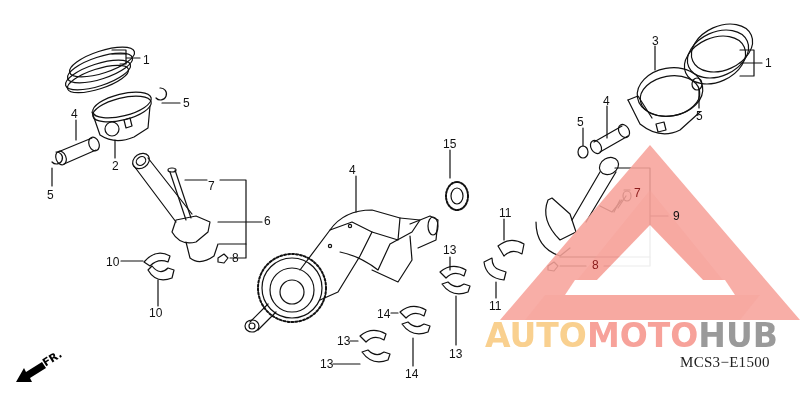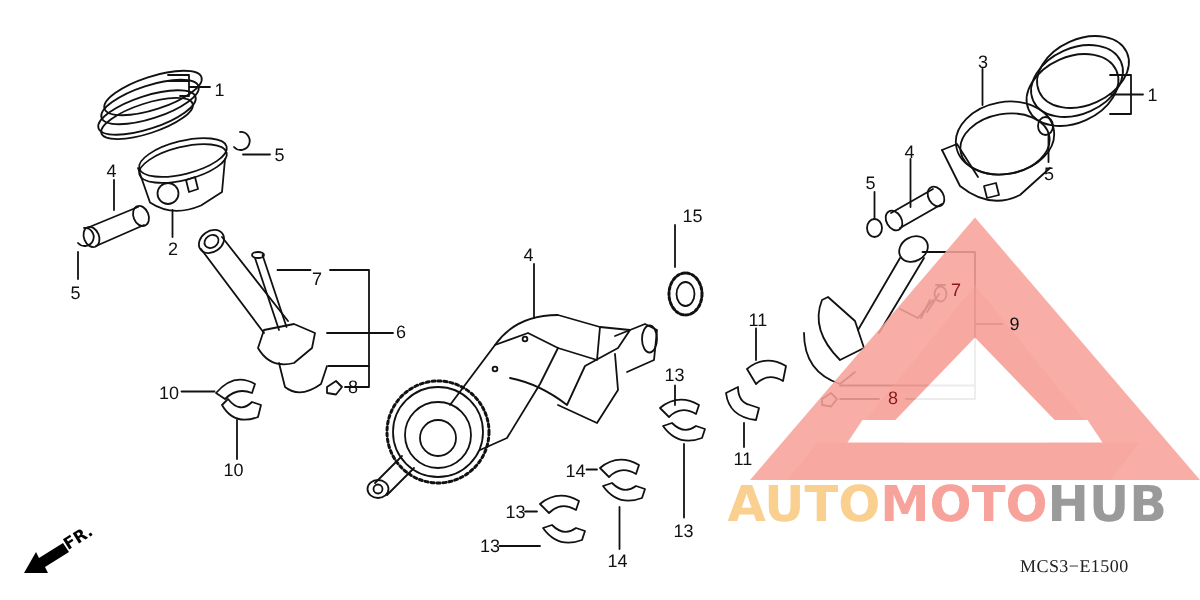--- a/index.html
+++ b/index.html
@@ -7,22 +7,22 @@
       position: relative; width: 800px; height: 400px; overflow: hidden;
       background: #ffffff; font-family: "Liberation Sans", sans-serif;
     }
     svg.art { position: absolute; left: 0; top: 0; }
     .lbl {
       position: absolute; font-family: "Liberation Sans", sans-serif;
       font-size: 12px; color: #111; line-height: 12px; white-space: nowrap;
     }
     .lbl.red { color: #8a1a1a; }
     .code {
-      position: absolute; left: 680px; top: 370px;
-      font-family: "Liberation Serif", serif; font-size: 12px; color: #222;
+      position: absolute; left: 680px; top: 354px;
+      font-family: "Liberation Serif", serif; font-size: 15px; color: #222;
       letter-spacing: 0.3px;
     }
     .fr {
       position: absolute; left: 42px; top: 352px;
       font-family: "DejaVu Sans", sans-serif; font-weight: bold;
       font-size: 11px; color: #000; transform: rotate(-32deg);
     }
     .wm-text {
       position: absolute; left: 485px; top: 316px;
       font-family: "DejaVu Sans", sans-serif; font-weight: bold;
@@ -188,21 +188,21 @@
   <span class="lbl" style="left:183px;top:97px;">5</span>
   <span class="lbl" style="left:71px;top:108px;">4</span>
   <span class="lbl" style="left:112px;top:160px;">2</span>
   <span class="lbl" style="left:47px;top:189px;">5</span>
   <span class="lbl" style="left:208px;top:180px;">7</span>
   <span class="lbl" style="left:264px;top:215px;">6</span>
   <span class="lbl" style="left:232px;top:252px;">8</span>
   <span class="lbl" style="left:106px;top:256px;">10</span>
   <span class="lbl" style="left:149px;top:307px;">10</span>
   <span class="lbl" style="left:349px;top:164px;">4</span>
-  <span class="lbl" style="left:443px;top:138px;margin-left:12px;">15</span>
+  <span class="lbl" style="left:443px;top:138px;">15</span>
   <span class="lbl" style="left:499px;top:207px;">11</span>
   <span class="lbl" style="left:489px;top:300px;">11</span>
   <span class="lbl" style="left:443px;top:244px;">13</span>
   <span class="lbl" style="left:377px;top:308px;">14</span>
   <span class="lbl" style="left:337px;top:335px;">13</span>
   <span class="lbl" style="left:320px;top:358px;">13</span>
   <span class="lbl" style="left:405px;top:368px;">14</span>
   <span class="lbl" style="left:449px;top:348px;">13</span>
   <span class="lbl" style="left:652px;top:35px;">3</span>
   <span class="lbl" style="left:765px;top:57px;">1</span>

